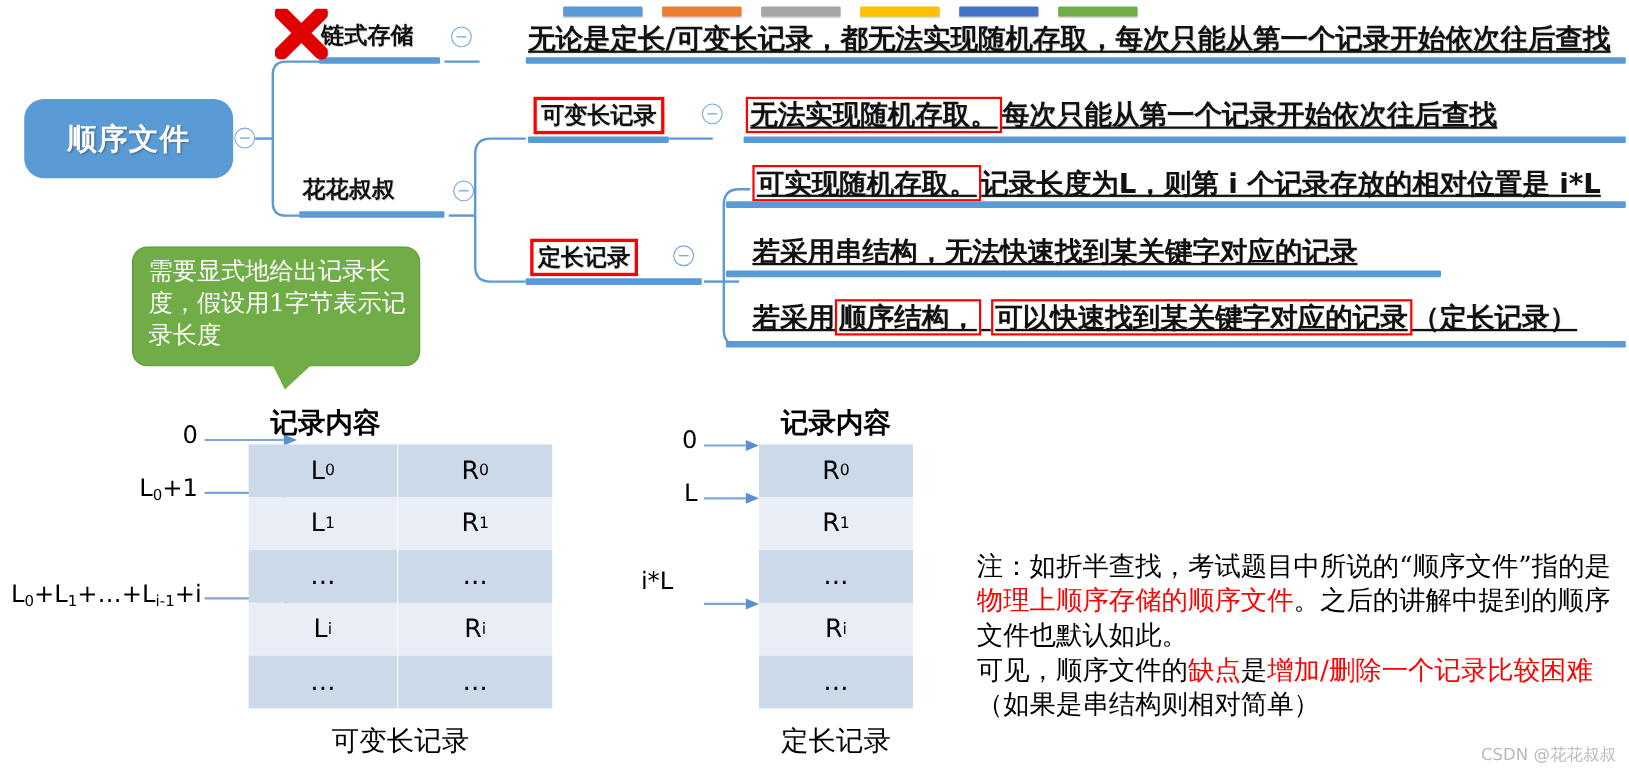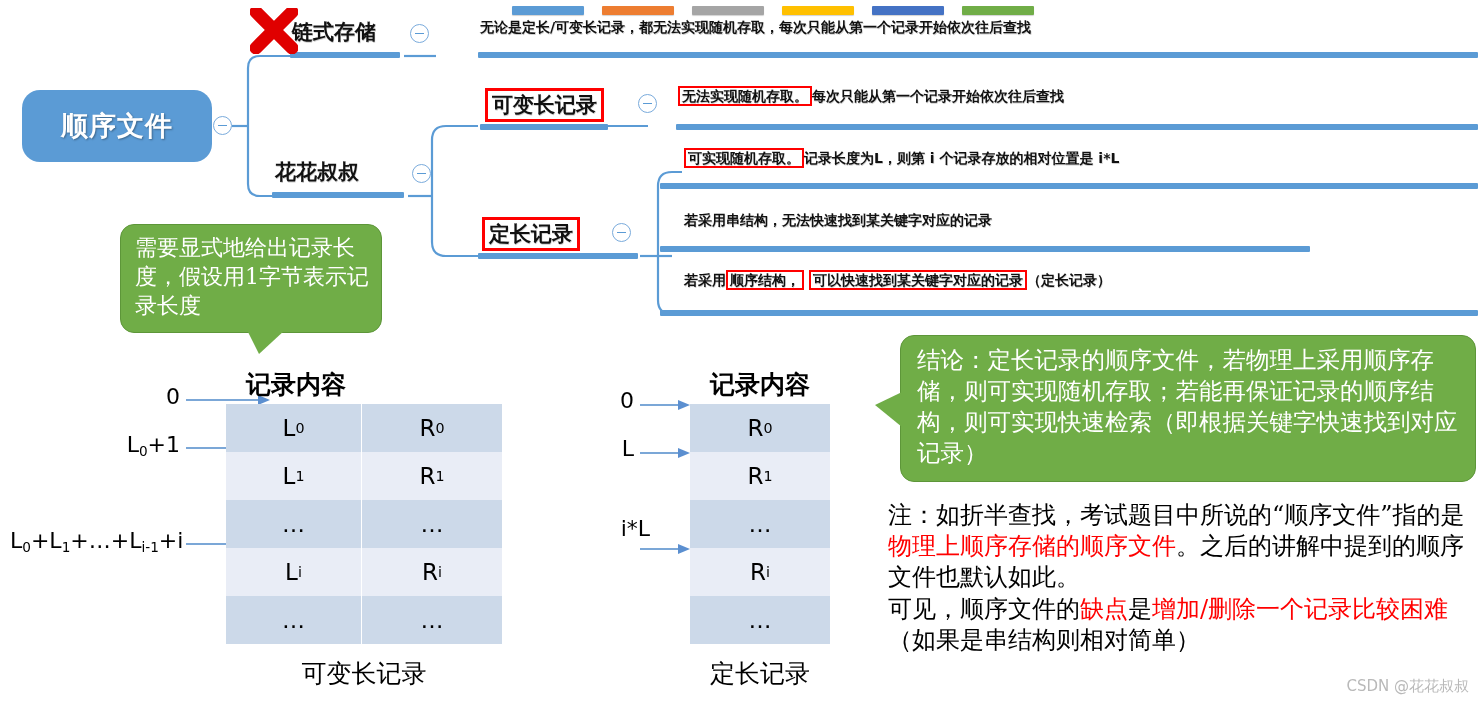--- a/index.html
+++ b/index.html
@@ -40,21 +40,21 @@
 
   
   .nodelabel {
     position:absolute; white-space:nowrap;
     font-family:"DejaVu Sans","Liberation Sans",sans-serif;
     font-weight:bold; color:#111;
     text-shadow: 0.6px 0.6px 0 rgba(150,150,150,.45);
   }
   .nodelabel.lvl2 { font-size:21px;text-align:right; }
   .nodelabel.lvl3 { font-size:21px; }
-  .nodelabel.leaf { font-size:14px; font-weight:bold; }
+  .nodelabel.leaf { font-size:25px; font-weight:bold;text-decoration:underline; }
 
   .boxed { border:3px solid #ff0000; padding:0px 4px; }
   .inlinebox { border:2.6px solid #ff0000; padding:0 2px; }
 
   
   .xmark { position:absolute; left:250px; top:8px; width:48px; height:46px; }
 
   
   .ubar { position:absolute; height:6px; background:#5b9bd5; border-radius:1px; }
 
@@ -229,24 +229,20 @@
   <div class="nodelabel leaf" style="left:684px; top:272px;">
     <span>若采用</span><span class="inlinebox">顺序结构，</span> <span class="inlinebox">可以快速找到某关键字对应的记录</span><span>（定长记录）</span>
   </div>
   <div class="ubar" style="left:660px; top:310px; width:818px;"></div>
 
   <div class="callout" id="callout-left">
     <span>需要显式地给出记录长度，假设用1字节表示记录长度</span>
     <span class="tail"></span>
   </div>
 
-  <div class="callout" id="callout-right">
-    <span>结论：定长记录的顺序文件，若物理上采用顺序存储，则可实现随机存取；若能再保证记录的顺序结构，则可实现快速检索（即根据关键字快速找到对应记录）</span>
-    <span class="tail"></span>
-  </div>
 
   <div class="rtable" id="tbl-var" style="left:226px; top:368px;">
     <div class="hdr">
       <div style="width:140px;">记录内容</div>
     </div>
     <div class="rows">
       <div class="row odd">
         <div class="cell" style="width:136px;">L<sub>0</sub></div>
         <div class="cell" style="width:140px;">R<sub>0</sub></div>
       </div>
@@ -293,21 +289,21 @@
       </div>
       <div class="row odd">
         <div class="cell" style="width:140px;">…</div>
       </div>
     </div>
     <div class="caption">定长记录</div>
   </div>
 
   <div class="offlabel" style="left:560px; top:388px; width:74px;">0</div>
   <div class="offlabel" style="left:560px; top:436px; width:74px;">L</div>
-  <div class="offlabel" style="left:566px; top:516px; width:84px;">i*L</div>
+  <div class="offlabel" style="left:528px; top:516px; width:84px;">i*L</div>
 
   <div id="note">
     <span>注：如折半查找，考试题目中所说的“顺序文件”指的是</span><span class="red">物理上顺序存储的顺序文件</span><span>。之后的讲解中提到的顺序文件也默认如此。</span><br>
     <span>可见，顺序文件的</span><span class="red">缺点</span><span>是</span><span class="red">增加/删除一个记录比较困难</span><span>（如果是串结构则相对简单）</span>
   </div>
 
   <div id="watermark">CSDN @花花叔叔</div>
 
 </div>
 

